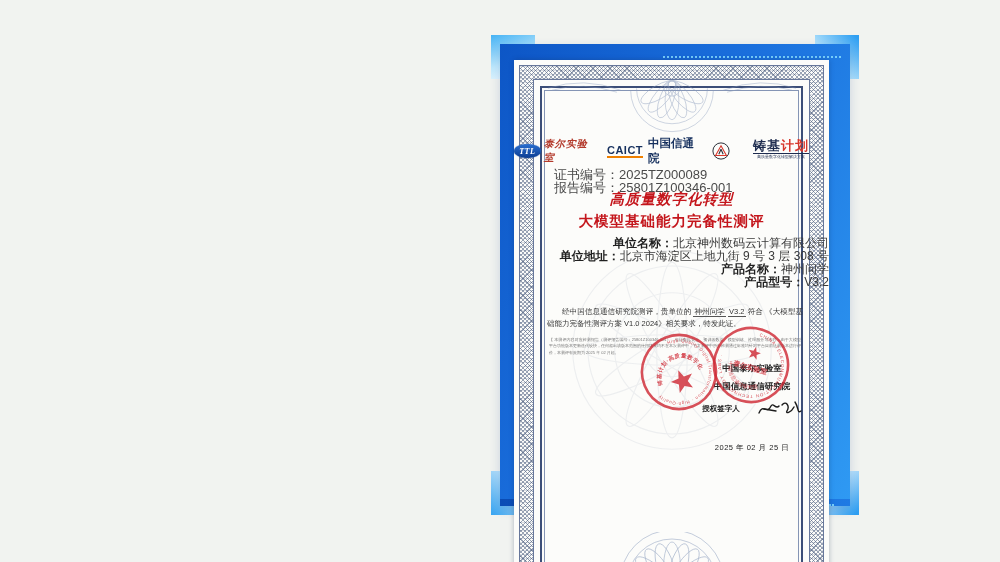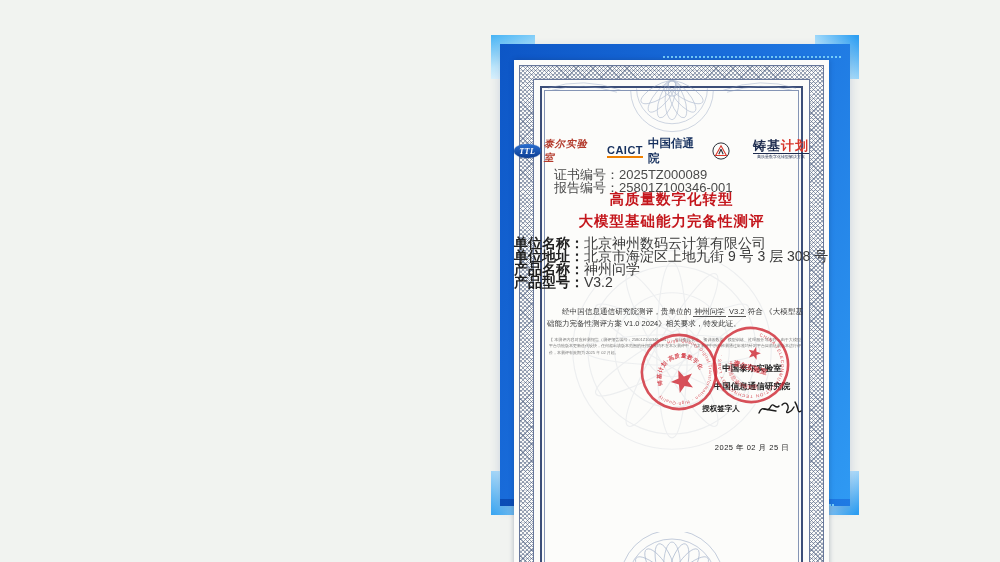--- a/index.html
+++ b/index.html
@@ -67,23 +67,23 @@
   .zhuji { display:flex; align-items:center; gap:3px; }
   .zhuji-txt { display:flex; flex-direction:column; align-items:center; line-height:1; }
   .zhuji-main { font-size:13px; font-weight:bold; letter-spacing:1px; border-bottom:1px solid #1d2b4e; padding-bottom:1px; }
   .zhuji-dark { color:#1d2b4e; } .zhuji-red { color:#d6362b; }
   .zhuji-tag { font-size:8px; transform:scale(.5); transform-origin:center top; width:200%; text-align:center;
       color:#1d2b4e; white-space:nowrap; margin-top:1px; }
 
   .meta { position:absolute; top:108px; left:40px; font-size:13px; color:#4a4a4a; line-height:13px; text-align:left; }
 
   .title { position:absolute; left:0; right:0; text-align:center; color:#c4161c; font-weight:bold; font-size:14.5px; letter-spacing:1px; }
-  .title.t1 { top:130px; } .title.t2 { top:152px; }
-
-  .fields { position:absolute; top:177px; left:0; right:0; text-align:left; font-size:14px; line-height:13px; }
+  .title.t1 { top:130px;font-style:italic; } .title.t2 { top:152px; }
+
+  .fields { position:absolute; top:177px; left:0; right:0; text-align:right; font-size:12px; line-height:13px; }
   .fields .lab { font-weight:bold; color:#1f1f1f; }
   .fields .val { color:#3a3a3a; }
 
   .statement { position:absolute; top:246px; left:33px; width:256px; font-size:7.5px; line-height:12px;
       color:#333; text-align:justify; text-indent:2em; }
   .u { border-bottom:1px solid #555; padding:0 1px; }
 
   .footnote { position:absolute; top:276px; left:35px; width:504px; font-size:8px; line-height:13px; color:#777;
       transform:scale(.5); transform-origin:left top; text-align:justify; }
 

